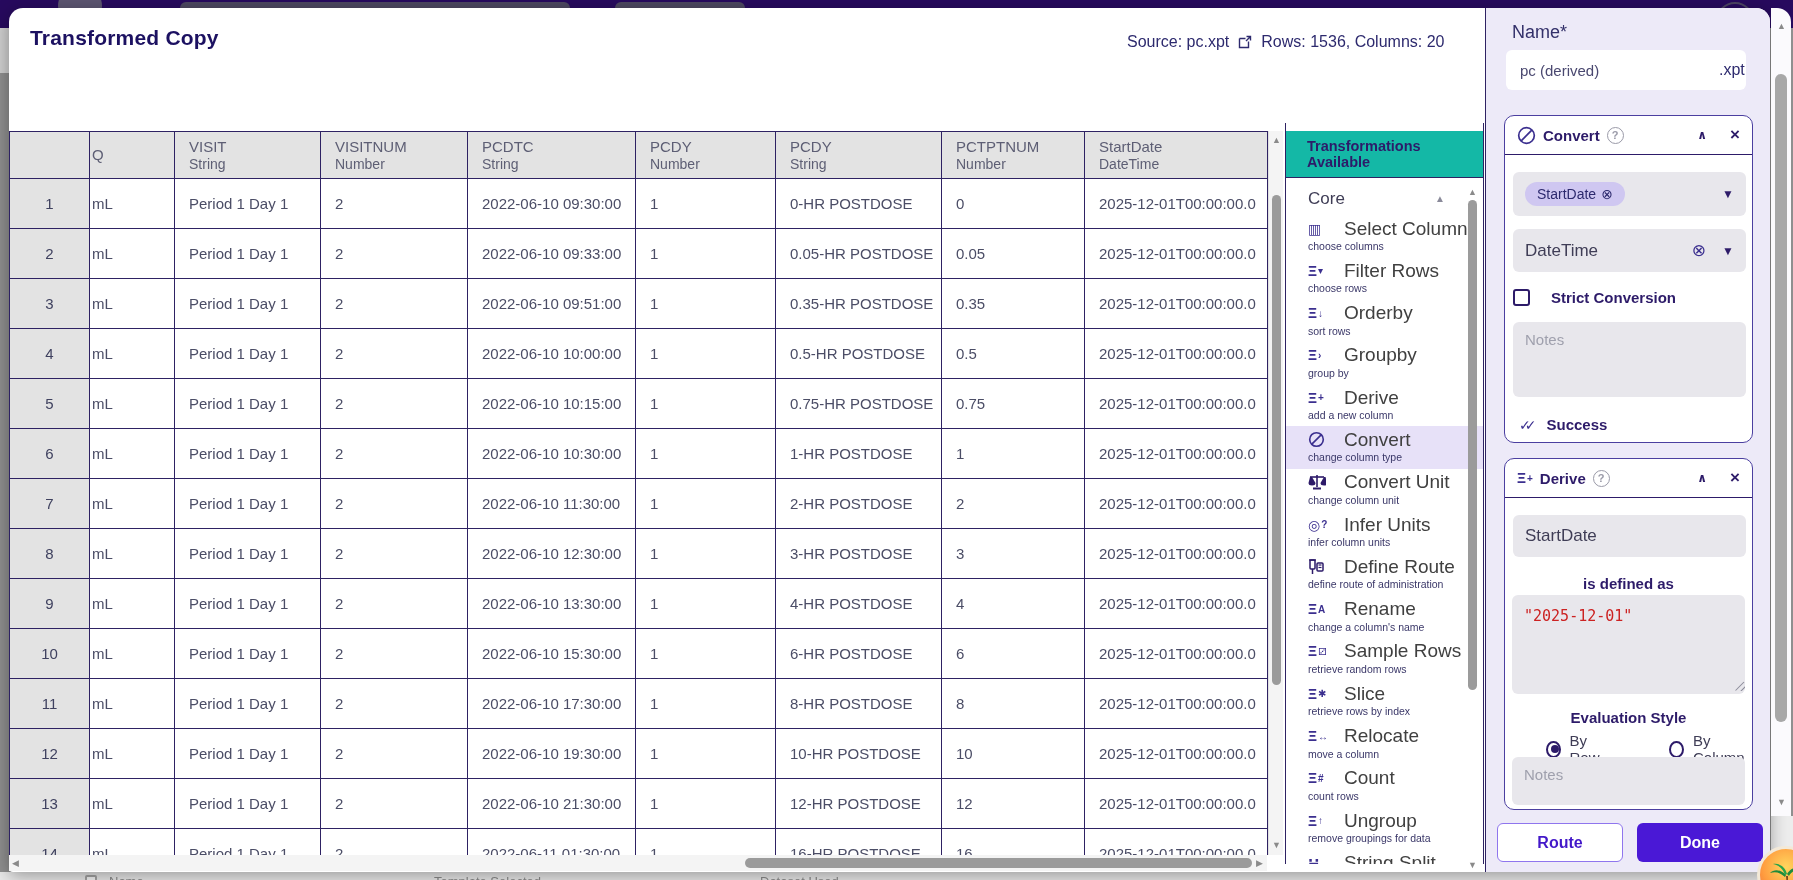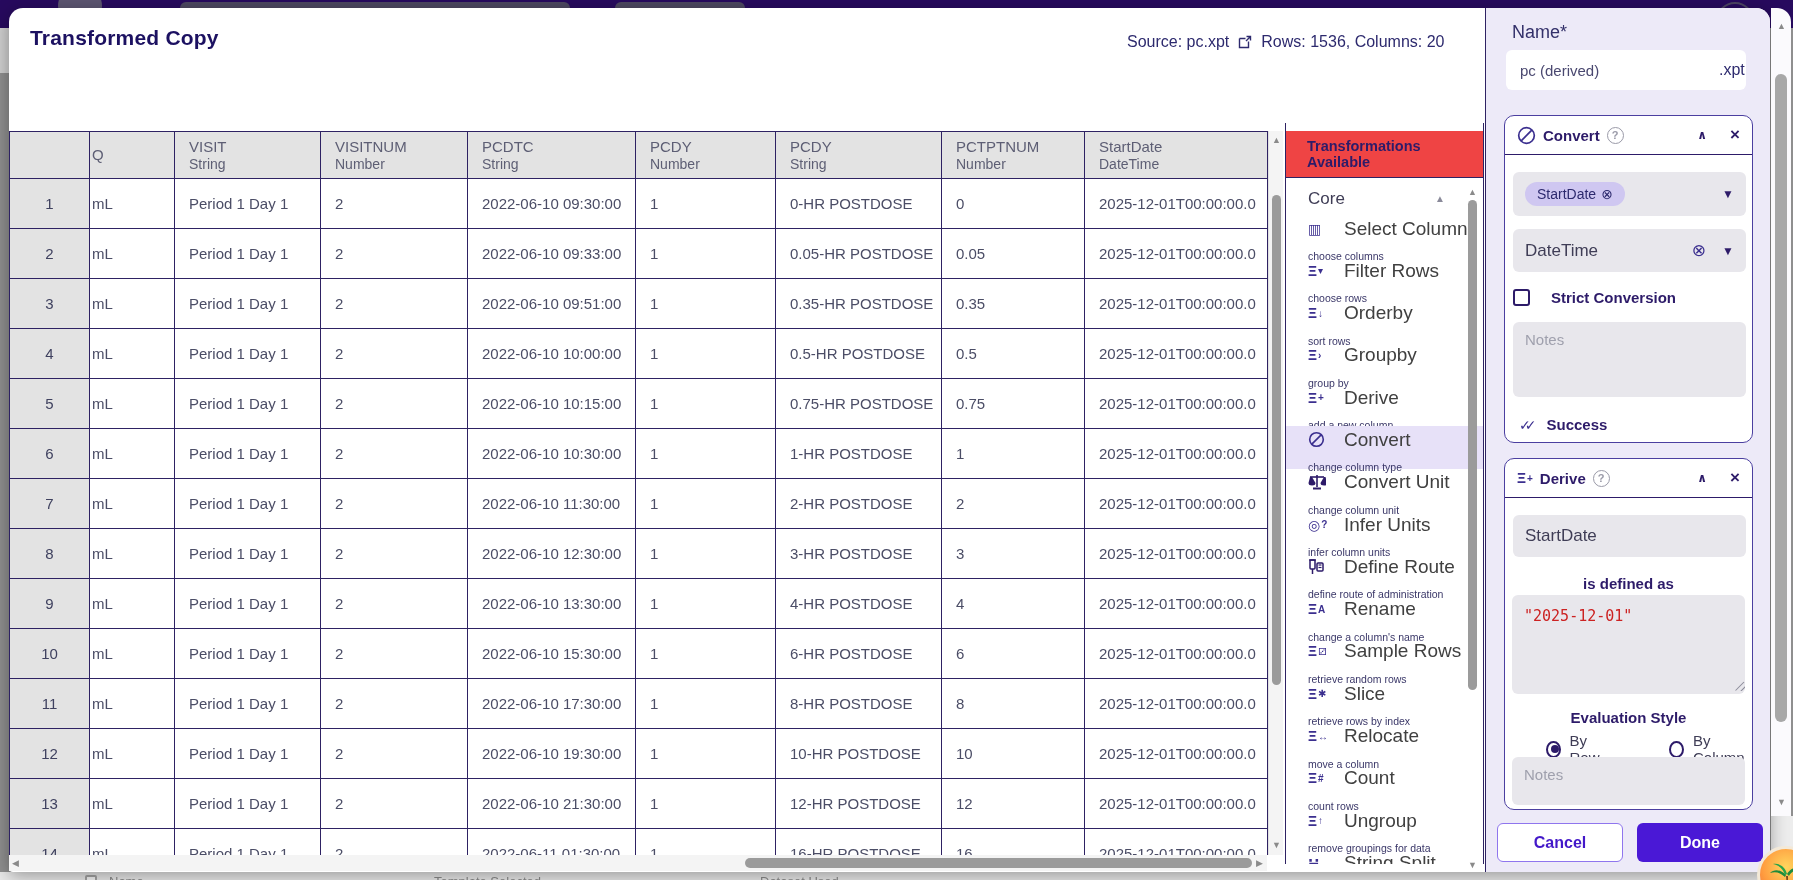--- a/index.html
+++ b/index.html
@@ -38,33 +38,33 @@
 
   
   .sb { position:absolute; background:#f4f4f4; }
   .sb .thumb { position:absolute; background:#9b9b9b; border-radius:7px; }
   .sb .arr { position:absolute; color:#8a8a8a; font-size:9px; line-height:9px; }
   .vsb-table { left:1268px; top:131px; width:15px; height:724px; border-left:1px solid #e0e0e0; }
   .hsb-table { left:9px; top:855px; width:1258px; height:16px; }
 
   
   .tpanel { position:absolute; left:1285px; top:123px; width:199px; height:741px; border-left:1px solid #2e2263; border-right:1px solid #2e2263; background:#fff; overflow:hidden; }
-  .tpanel-head { position:absolute; left:0; top:8px; width:100%; height:47px; background:#ef4444; border-bottom:1px solid #2e2263;
+  .tpanel-head { position:absolute; left:0; top:8px; width:100%; height:47px; background:#14b8a6; border-bottom:1px solid #2e2263;
     font-size:14.5px; font-weight:bold; color:#2d1b69; display:flex; align-items:center; padding-left:21px; }
   .tlist { position:absolute; left:0; top:56px; width:100%; height:685px; overflow:hidden; }
   .tgroup { position:relative; height:36px; padding:10px 0 0 22px; font-size:17px; color:#3f3d56; }
   .tgroup .coll { position:absolute; right:38px; top:14px; font-size:10px; color:#8a8a9a; }
   .tr-item { position:relative; height:42.3px; padding:3px 0 0 22px; cursor:pointer; }
   .tr-item.sel { background:#e7e1f8; }
   .tr-title { display:flex; align-items:center; height:21px; }
   .tr-icon { width:36px; font-size:14px; color:#3b2f8f; font-weight:bold; display:inline-flex; align-items:center; gap:1px; }
   .tr-icon .mod { font-size:10px; font-weight:bold; }
   .tr-icon svg { display:block; }
   .tr-label { font-size:19px; color:#404040; font-weight:500; }
-  .tr-desc { font-size:10.5px; color:#3a3768; margin-top:11px; }
+  .tr-desc { font-size:10.5px; color:#3a3768; margin-top:1px; }
   .vsb-tpanel { left:1466px; top:186px; width:13px; height:686px; background:transparent; }
 
   
   .rpanel { position:absolute; left:1485px; top:8px; width:285px; height:864px; background:#edeaf8; border-left:1px solid #2e2263; border-radius:0 14px 4px 0; }
   .name-label { position:absolute; left:1512px; top:22px; font-size:18px; font-weight:500; color:#33306a; }
   .name-input { position:absolute; left:1506px; top:50px; width:240px; height:40px; background:#fff; border:none; border-radius:6px;
     display:flex; align-items:center; padding:0 14px; }
   .name-input input { flex:1; border:none; outline:none; font-size:15px; color:#4a4870; background:transparent; font-family:inherit; }
   .name-suffix { font-size:16px; color:#2d2a6e; }
 
@@ -599,21 +599,21 @@
         <span class="rlabel">By Row</span>
       </span>
       <span class="rwrap">
         <span class="radio"></span>
         <span class="rlabel">By Column</span>
       </span>
     </div>
     <textarea class="notes" style="top: 299px; height: 48px; pointer-events: auto;" placeholder="Notes"></textarea>
   </div>
 
-  <button class="btn btn-cancel">Cancel</button>
+  <button class="btn btn-cancel">Route</button>
   <button class="btn btn-done">Done</button>
 
   <div class="sb vsb-modal">
     <span class="arr" style="left:6px; top:14px;">▲</span>
     <div class="thumb" style="left:4px; top:66px; width:12px; height:648px; background:#a8a8a8;"></div>
     <span class="arr" style="left:6px; top:790px;">▼</span>
   </div>
 
   <div class="sticker">
     <svg width="44" height="44" viewBox="0 0 44 44">

